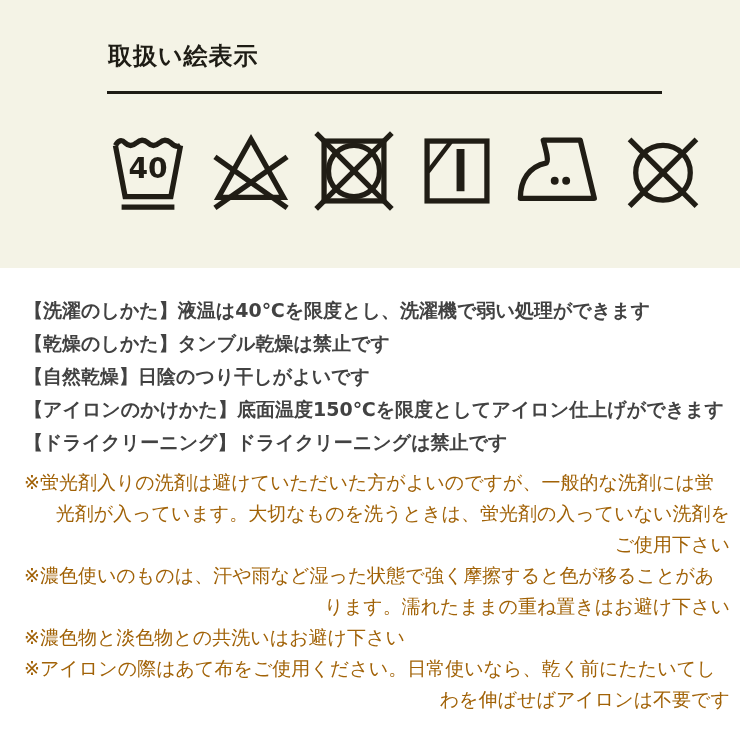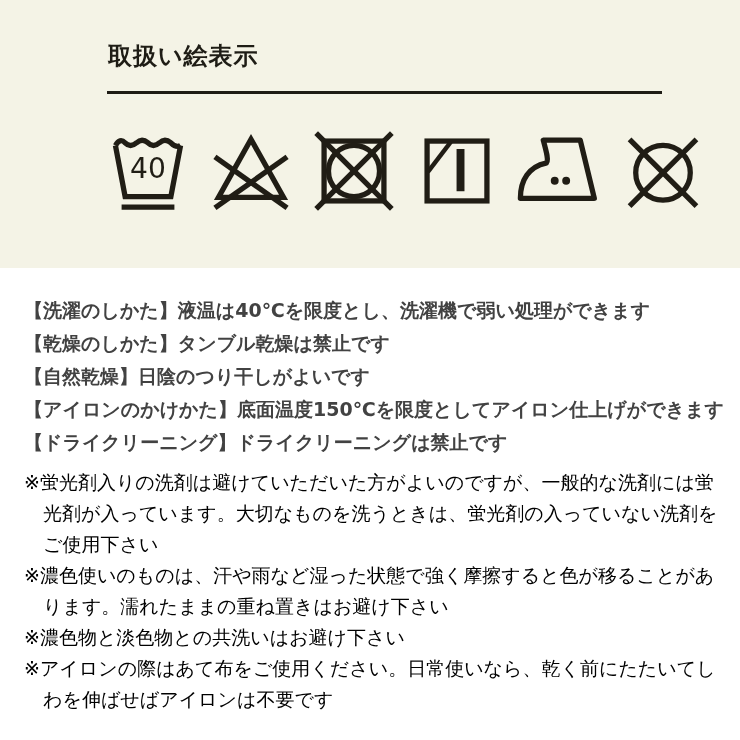--- a/index.html
+++ b/index.html
@@ -23,20 +23,21 @@
   }
   .title-rule{
     margin:19px 0 0 93px;
     width:555px;height:3px;
     background:#1e1c15;
   }
   .icons-row{
     display:flex;
     margin:33px 0 0 90px;
     gap:15px;
+    font-weight:bold;
   }
   .icon-box{width:88px;height:88px;flex:0 0 auto;}
   .icon-box svg{width:88px;height:88px;display:block;}
   .ink-stroke{stroke:#201d15;fill:none;}
   .ink-fill{fill:#201d15;stroke:none;}
   .icon-num{
     fill:#201d15;
     font-family:"DejaVu Sans","Liberation Sans",sans-serif;
     font-size:32px;
   }
@@ -54,25 +55,26 @@
     white-space:nowrap;
     font-weight:bold;
   }
   .notes{
     margin-top:8px;
   }
   .note-line{
     margin:0;
     font-size:19px;
     line-height:31px;
-    color:#000000;
+    color:#a16207;
     white-space:nowrap;
   }
   .note-line.cont{
     padding-left:19px;
+    text-align:right;
   }
 </style>
 </head>
 <body>
 
 <div class="care-header">
   <h1 class="title">取扱い絵表示</h1>
   <div class="title-rule"></div>
 
   <div class="icons-row">

